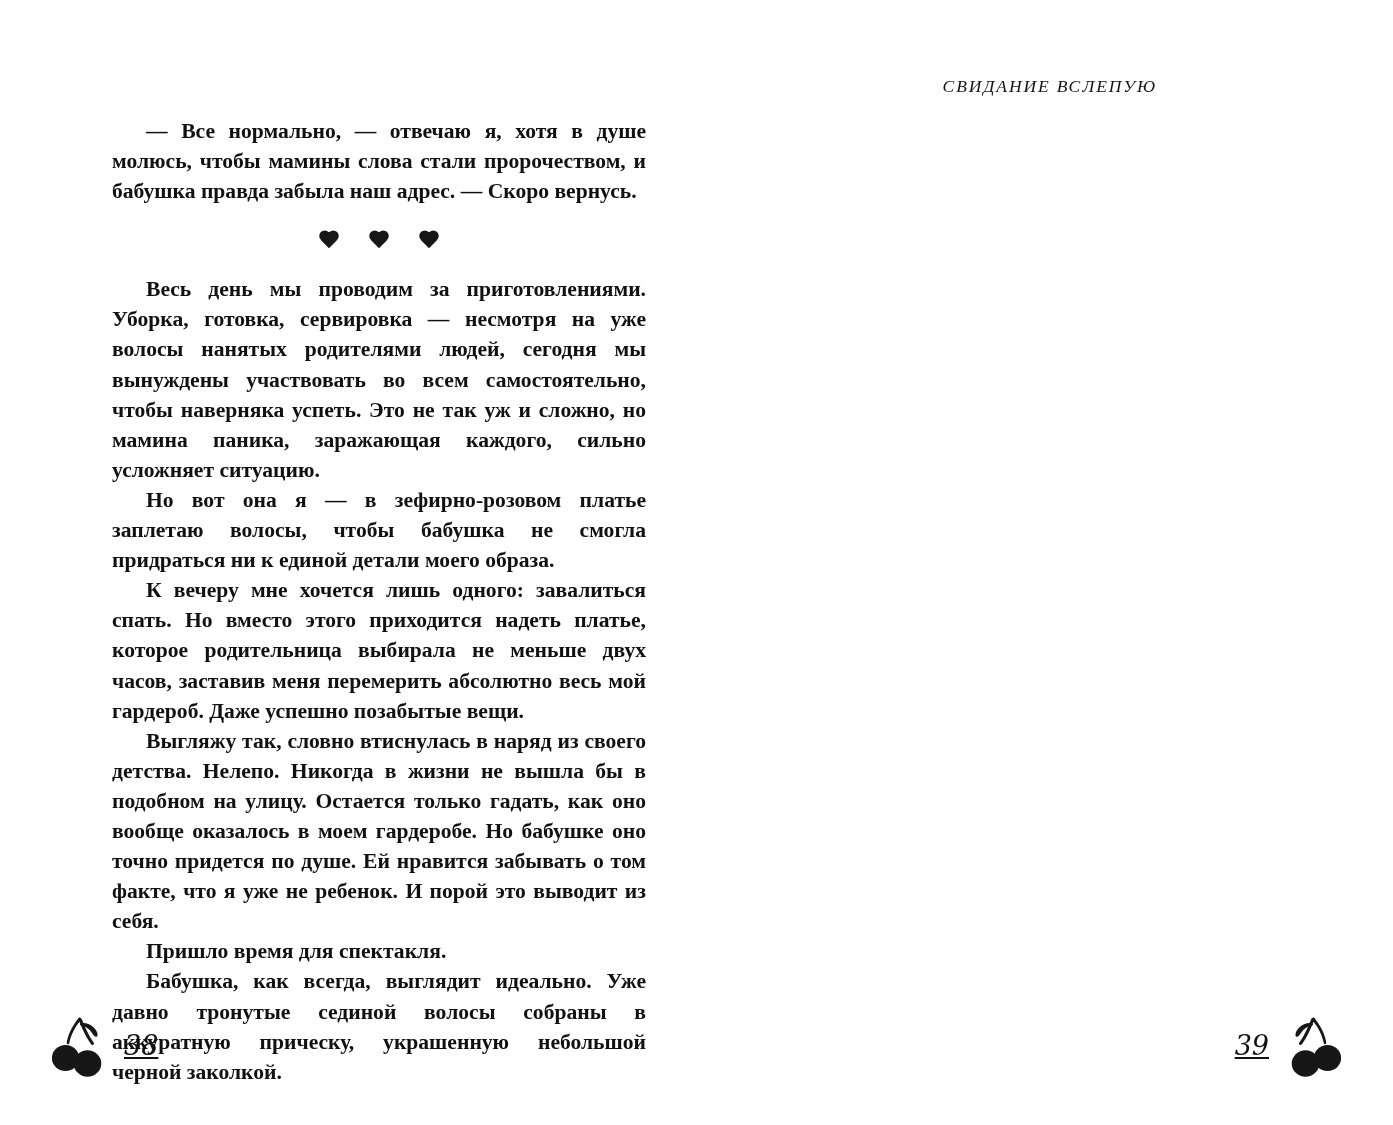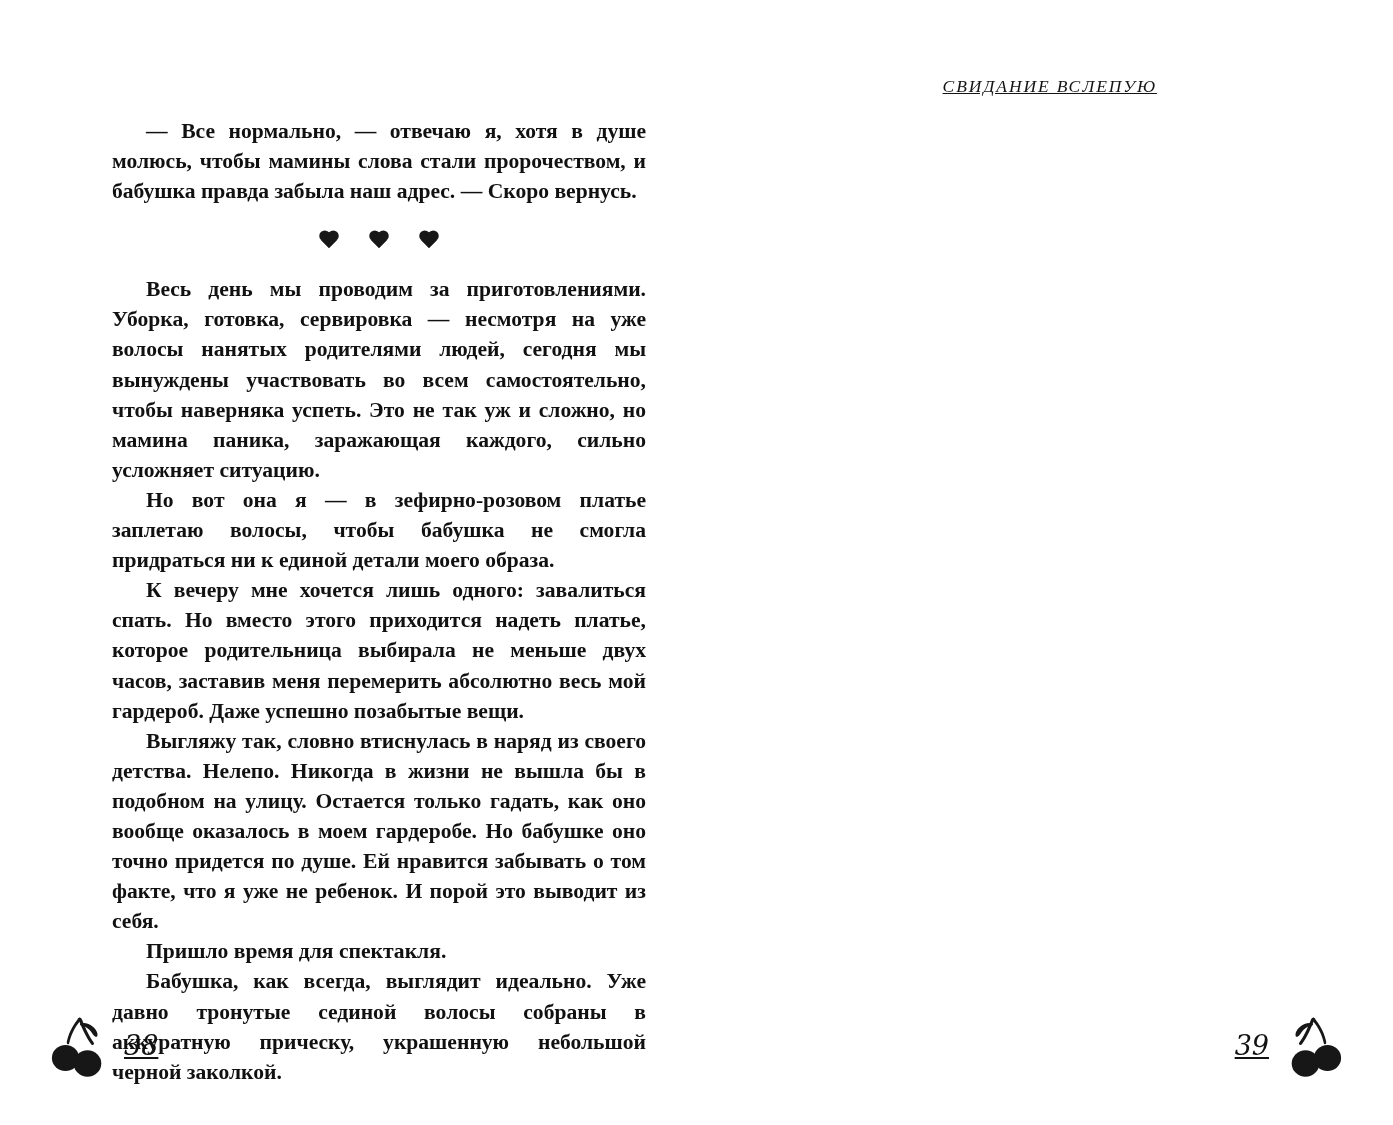--- a/index.html
+++ b/index.html
@@ -41,21 +41,20 @@
     font-weight: 400;
     color: #141414;
   }
   .running-head.left-head {
     text-indent: 12px;
   }
   .running-head.right-head {
     font-style: italic;
     letter-spacing: 1.9px;
     text-indent: 10px;
-    text-decoration: underline;
   }
 
   
   .column {
     position: absolute;
     top: 116px;
     font-size: 21.6px;
     line-height: 30.1px;
     text-align: justify;
     text-justify: inter-word;

